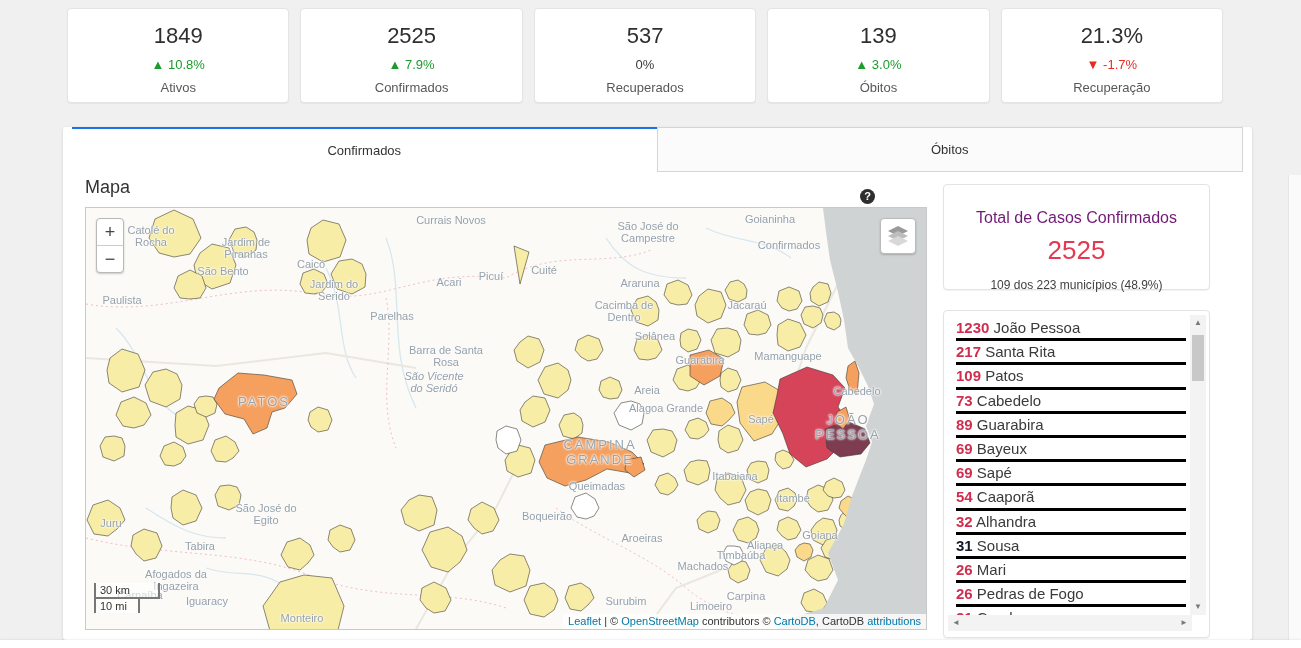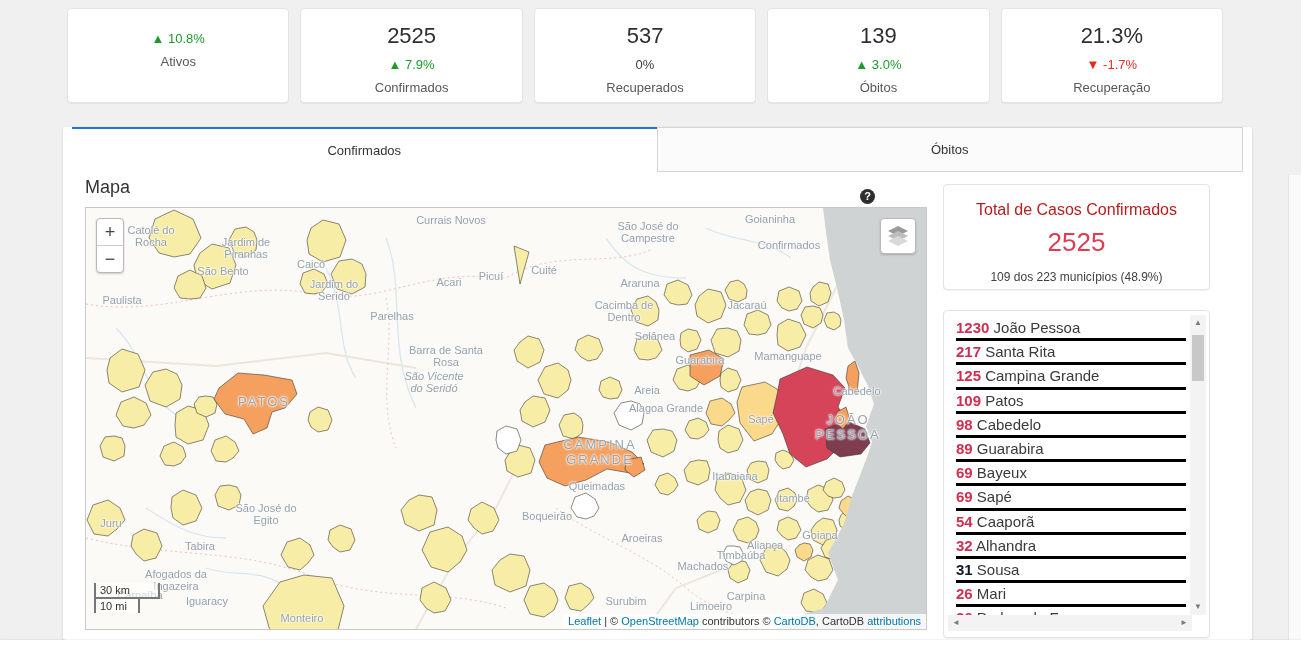--- a/index.html
+++ b/index.html
@@ -48,21 +48,21 @@
               padding:0 4px;line-height:14px;box-sizing:border-box;white-space:nowrap;}
   .scale-line.mi{border-top:2px solid #777;border-bottom:none;margin-top:-2px;}
   #attribution{position:absolute;right:0;bottom:0;background:rgba(255,255,255,.8);font-size:11px;
                padding:0 5px;line-height:15px;color:#333;}
   #attribution .lnk{color:#0078A8;cursor:pointer;}
 
   
   .r-card{position:absolute;background:#fff;border:1px solid #e3e3e3;border-radius:4px;
           box-shadow:0 1px 1px rgba(0,0,0,.05);box-sizing:border-box;}
   #summary-card{left:880px;top:57px;width:267px;height:106px;text-align:center;}
-  #summary-title{font-size:16px;color:#b91c1c;margin-top:16px;}
+  #summary-title{font-size:16px;color:#701a75;margin-top:24px;}
   #summary-total{font-size:26px;margin-top:8px;}
   #summary-sub{font-size:12px;color:#3f3f3f;margin-top:12px;}
   #list-card{left:880px;top:183px;width:267px;height:328px;}
   #muni-list{position:absolute;left:12px;top:6px;width:230px;height:300px;overflow:hidden;}
   .m-row{height:21.2px;line-height:21.2px;border-bottom:3px solid #000000;font-size:15px;white-space:nowrap;}
   .m-num{font-weight:bold;}
   .m-name{color:#3a3a3a;}
 
   
   #vscroll{position:absolute;right:3px;top:4px;width:16px;height:300px;background:#f3f3f3;}
@@ -75,20 +75,21 @@
   #page-scrollbar{position:absolute;right:0;top:175px;width:12px;height:473px;background:#fafafa;
                   border-left:1px solid #e6e6e6;}
   #bottom-bar{position:absolute;left:0;bottom:0;width:1301px;height:8px;background:#fff;
               box-shadow:0 -1px 2px rgba(0,0,0,.06);}
 </style>
 </head>
 <body>
 
 <div id="stats-row">
     <div class="stat-card">
+      <div class="stat-value">1849</div>
       <div class="stat-delta" style="color: rgb(29, 155, 45);">▲ 10.8%</div>
       <div class="stat-label">Ativos</div>
     </div>
     <div class="stat-card">
       <div class="stat-value">2525</div>
       <div class="stat-delta" style="color: rgb(29, 155, 45);">▲ 7.9%</div>
       <div class="stat-label">Confirmados</div>
     </div>
     <div class="stat-card">
       <div class="stat-value">537</div>
@@ -327,23 +328,22 @@
   <div id="summary-card" class="r-card">
     <div id="summary-title">Total de Casos Confirmados</div>
     <div id="summary-total" style="color: rgb(225, 58, 82);">2525</div>
     <div id="summary-sub">109 dos 223 municípios (48.9%)</div>
   </div>
 
   <div id="list-card" class="r-card">
     <div id="muni-list">
         <div class="m-row"><span class="m-num" style="color: rgb(208, 46, 78);">1230</span><span class="m-name"> João Pessoa</span></div>
         <div class="m-row"><span class="m-num" style="color: rgb(208, 46, 78);">217</span><span class="m-name"> Santa Rita</span></div>
-        <div class="m-row"><span class="m-num" style="color: rgb(208, 46, 78);">125</span><span class="m-name"> Campina Grande</span></div>
         <div class="m-row"><span class="m-num" style="color: rgb(208, 46, 78);">109</span><span class="m-name"> Patos</span></div>
-        <div class="m-row"><span class="m-num" style="color: rgb(208, 46, 78);">98</span><span class="m-name"> Cabedelo</span></div>
+        <div class="m-row"><span class="m-num" style="color: rgb(208, 46, 78);">73</span><span class="m-name"> Cabedelo</span></div>
         <div class="m-row"><span class="m-num" style="color: rgb(208, 46, 78);">89</span><span class="m-name"> Guarabira</span></div>
         <div class="m-row"><span class="m-num" style="color: rgb(208, 46, 78);">69</span><span class="m-name"> Bayeux</span></div>
         <div class="m-row"><span class="m-num" style="color: rgb(208, 46, 78);">69</span><span class="m-name"> Sapé</span></div>
         <div class="m-row"><span class="m-num" style="color: rgb(208, 46, 78);">54</span><span class="m-name"> Caaporã</span></div>
         <div class="m-row"><span class="m-num" style="color: rgb(208, 46, 78);">32</span><span class="m-name"> Alhandra</span></div>
         <div class="m-row"><span class="m-num" style="color: #0f172a;">31</span><span class="m-name"> Sousa</span></div>
         <div class="m-row"><span class="m-num" style="color: rgb(208, 46, 78);">26</span><span class="m-name"> Mari</span></div>
         <div class="m-row"><span class="m-num" style="color: rgb(208, 46, 78);">26</span><span class="m-name"> Pedras de Fogo</span></div>
         <div class="m-row"><span class="m-num" style="color: rgb(208, 46, 78);">21</span><span class="m-name"> Conde</span></div>
       </div>

